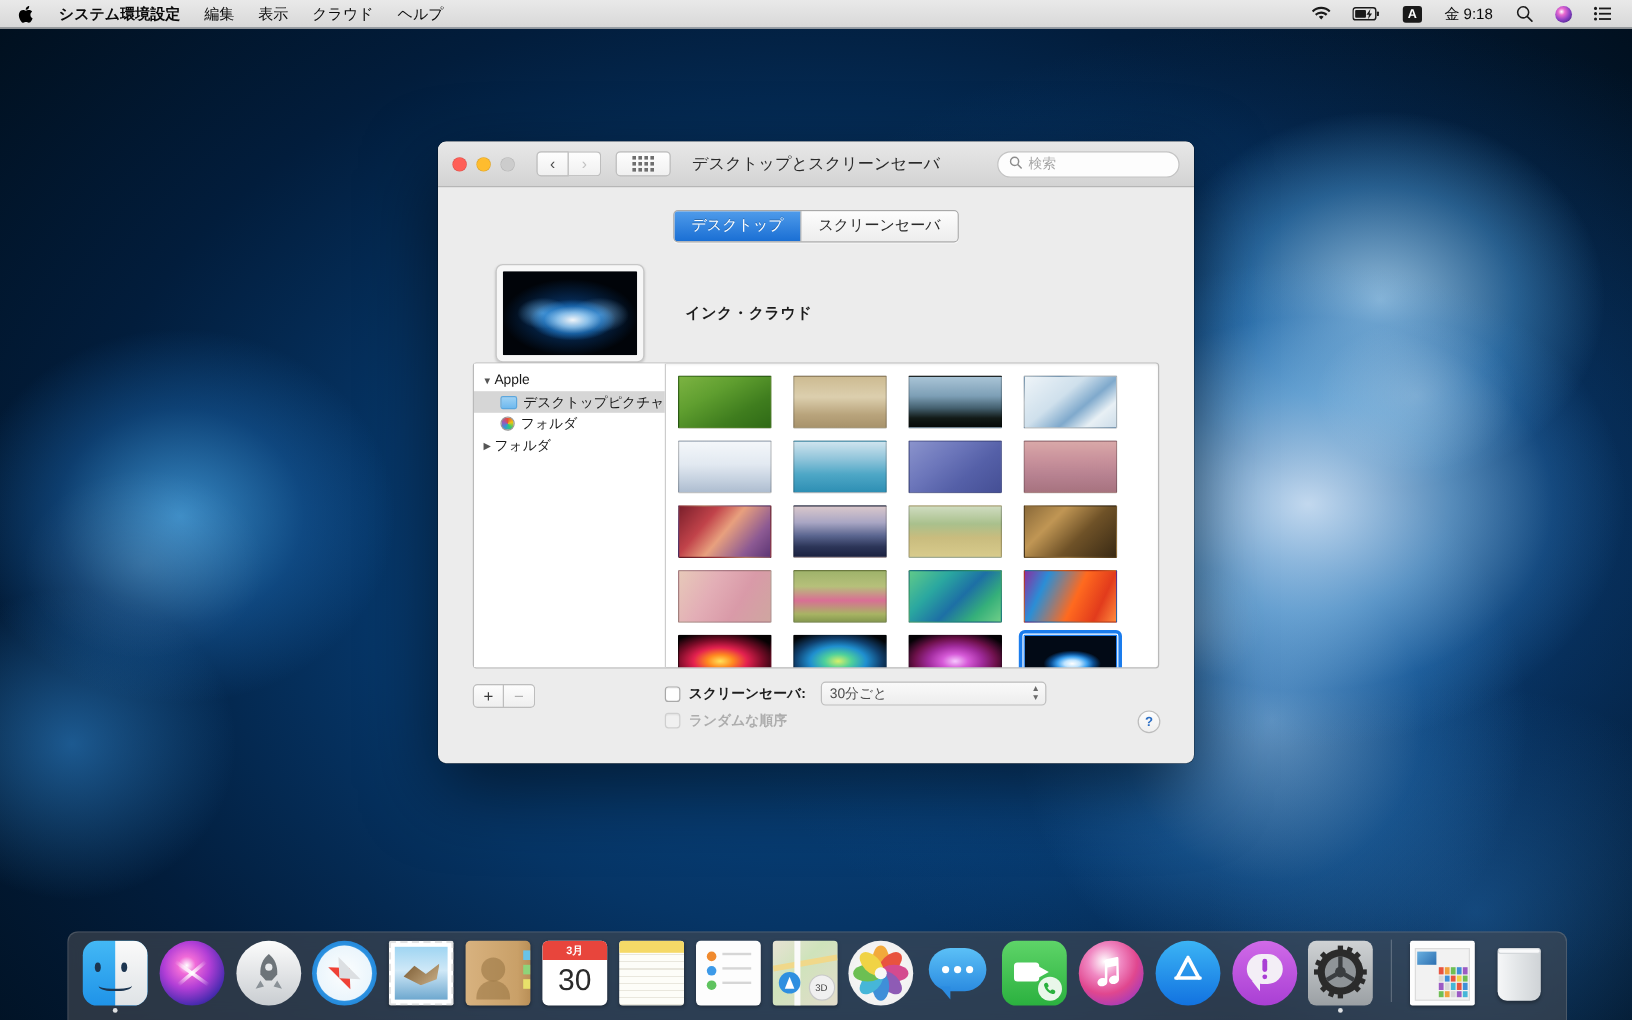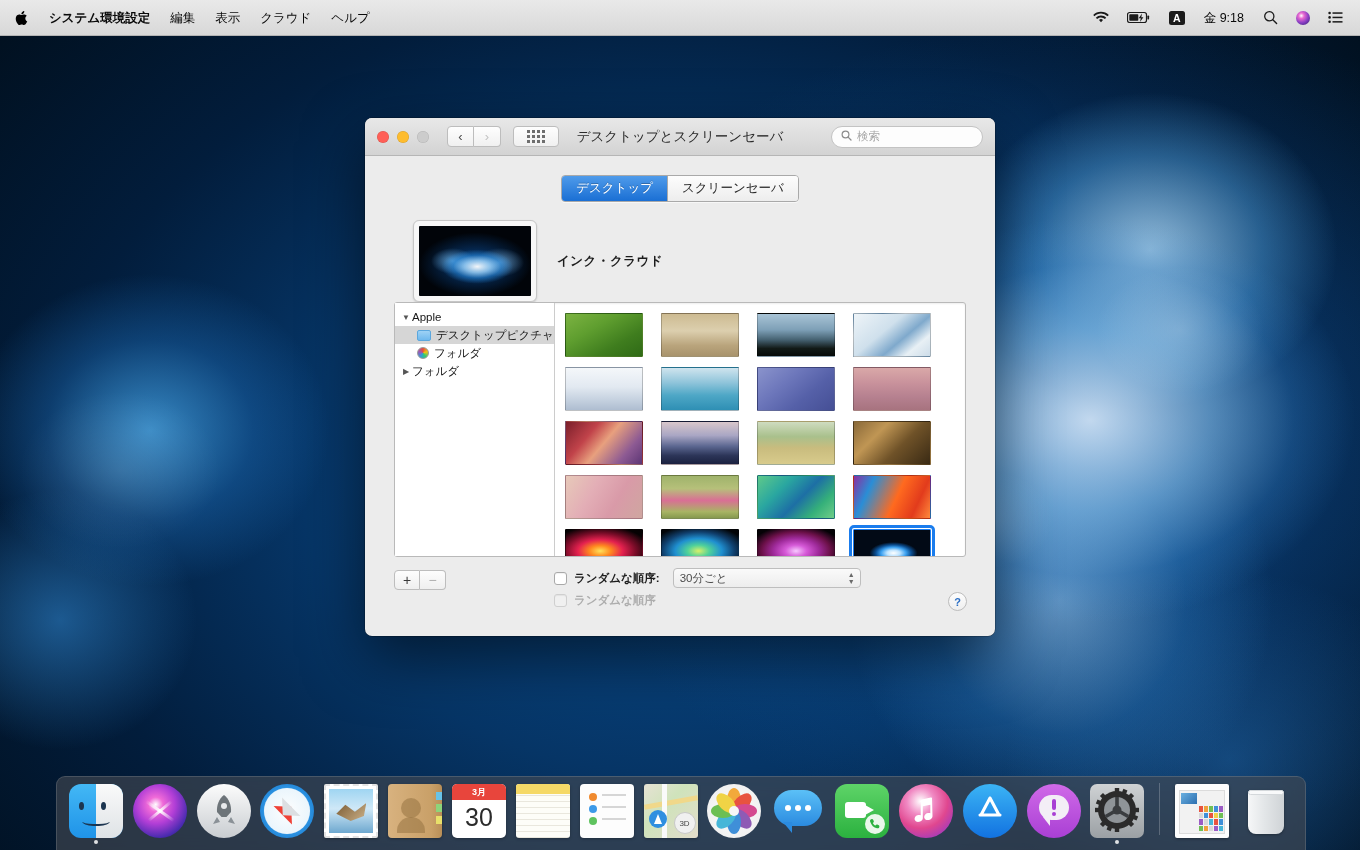--- a/index.html
+++ b/index.html
@@ -27,21 +27,21 @@
     content:""; position:absolute; inset:0;
     background:
       radial-gradient(ellipse 120px 90px at 1180px 330px, rgba(255,255,255,.22), rgba(0,0,0,0) 70%),
       radial-gradient(ellipse 90px 70px at 990px 520px, rgba(255,255,255,.13), rgba(0,0,0,0) 70%),
       radial-gradient(ellipse 140px 110px at 120px 470px, rgba(255,255,255,.10), rgba(0,0,0,0) 72%);
     pointer-events:none;
   }
 
   
   #menubar {
-    position: absolute; top:0; left:0; right:0; height:36px;
+    position: absolute; top:0; left:0; right:0; height:24px;
     background: linear-gradient(to bottom, #e9e9e9 0%, #d8d8d8 100%);
     border-bottom: 1px solid #b4b4b4;
     display:flex; align-items:center; z-index: 60;
     font-size: 12.5px; color:#0a0a0a;gap:13px;
   }
   #menubar .mb-left { display:flex; align-items:center; }
   #menubar .mb-right { margin-left:auto; display:flex; align-items:center; gap:0; padding-right:8px; }
   .mb-item { padding: 0 10px; line-height:24px; white-space:nowrap; cursor:default; }
   .mb-item.bold { font-weight:bold; }
   .apple-logo { padding: 0 11px 0 14px; display:flex; align-items:center; }
@@ -114,21 +114,21 @@
   }
   .preview-img {
     width:100%; height:100%; border-radius:1px;
     background:
       radial-gradient(ellipse 46px 22px at 52% 58%, rgba(255,255,255,.95) 0%, rgba(160,215,255,.8) 28%, rgba(40,140,225,.55) 52%, rgba(0,0,0,0) 78%),
       radial-gradient(ellipse 30px 18px at 30% 50%, rgba(120,195,250,.7) 0%, rgba(0,0,0,0) 72%),
       radial-gradient(ellipse 34px 20px at 72% 52%, rgba(150,210,255,.6) 0%, rgba(0,0,0,0) 72%),
       radial-gradient(ellipse 70px 40px at 50% 55%, rgba(10,80,160,.85) 0%, rgba(0,0,0,0) 80%),
       #010409;
   }
-  .preview-name { margin-left:20px; font-size:12.5px; font-weight:bold; color:#1c1c1c; letter-spacing:.5px; }
+  .preview-name { margin-left:34px; font-size:12.5px; font-weight:bold; color:#1c1c1c; letter-spacing:.5px; }
 
   
   .panel {
     position:absolute; left:29px; top:184px; width:572px; height:255px;
     display:flex; background:#fff; border:1px solid #b9b9b9; border-radius:3px;
     box-shadow: inset 0 1px 2px rgba(0,0,0,.07);
   }
   .sidebar { width:160px; border-right:1px solid #ccc; padding-top:5px; background:#fff; }
   .tree-row { display:flex; align-items:center; height:18px; font-size:11.5px; color:#171717; padding-left:5px; }
   .tree-row.sel { background:#d6d6d6;font-family:Liberation Serif, serif; }
@@ -352,21 +352,21 @@
   </div>
 
   <div class="bottomrow">
     <div class="pmgroup">
       <span class="pmbtn first">+</span>
       <span class="pmbtn last">−</span>
     </div>
     <div class="chkgroup">
       <div class="chkline">
         <span class="chk"></span>
-        <span class="chklabel">ランダムな順序:</span>
+        <span class="chklabel">スクリーンセーバ:</span>
         <span class="popup">
           <span>30分ごと</span>
           <span class="steppers">
               <span>▲</span>
               <span>▼</span>
             </span>
         </span>
       </div>
       <div class="chkline">
         <span class="chk dim"></span>

